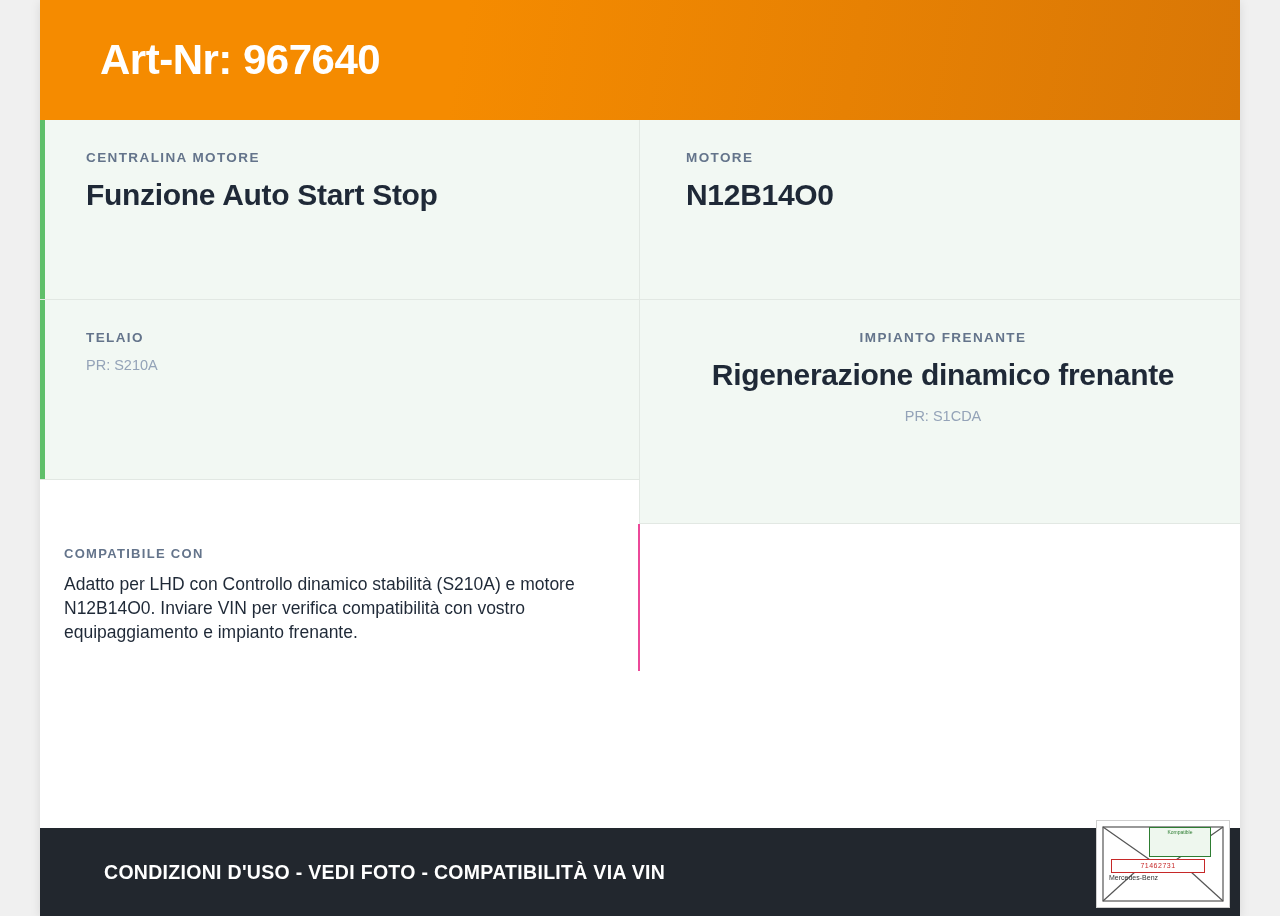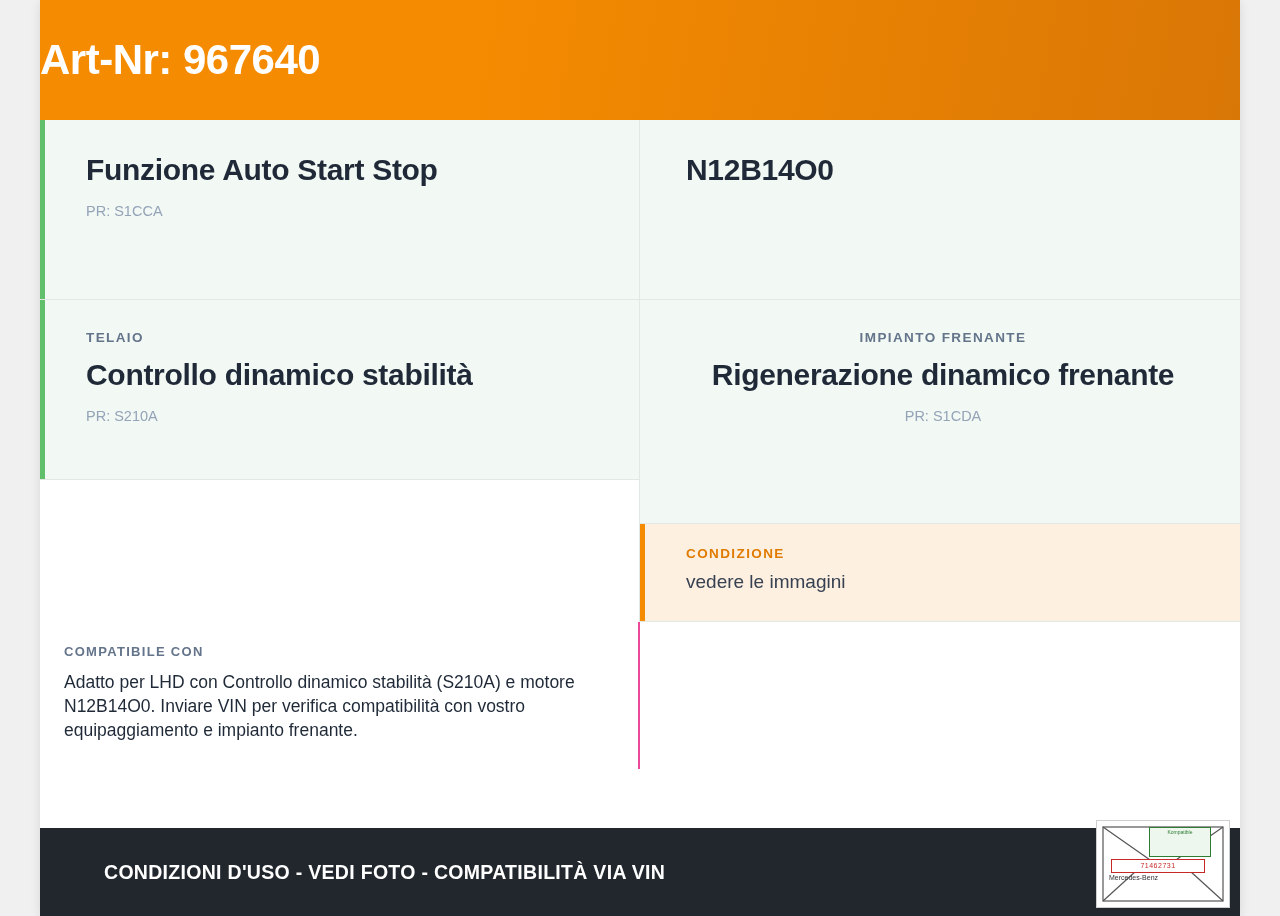--- a/index.html
+++ b/index.html
@@ -24,20 +24,21 @@
     background: #ffffff;
     box-shadow: 0 2px 10px rgba(0,0,0,0.10);
     overflow: hidden;
   }
   
   .header {
     height: 120px;
     background: linear-gradient(100deg, #f58b00 0%, #f58b00 35%, #d97706 100%);
     display: flex;
     align-items: center;
+    padding-left: 60px;
     box-sizing: border-box;
   }
   .header-title {
     color: #ffffff;
     font-size: 42px;
     font-weight: bold;
     letter-spacing: -0.5px;
   }
   
   .grid {
@@ -221,48 +222,44 @@
     <div class="header">
       <div class="header-title">Art-Nr: 967640</div>
     </div>
 
     <div class="grid">
 
       <div class="col col-left">
 
 
         <div class="spec accent h-left-2">
+          <div class="spec-label">CENTRALINA MOTORE</div>
           <div class="spec-value">Funzione Auto Start Stop</div>
-          <div class="spec-pr">PR: S1CCA</div>
         </div>
 
         <div class="spec accent h-left-3">
           <div class="spec-label">TELAIO</div>
-          <div class="spec-value">Controllo dinamico stabilità</div>
           <div class="spec-pr">PR: S210A</div>
         </div>
 
       </div>
 
       <div class="col">
 
         <div class="spec h-right-1">
+          <div class="spec-label">MOTORE</div>
           <div class="spec-value">N12B14O0</div>
         </div>
 
         <div class="spec h-right-2">
           <div class="spec-label">IMPIANTO FRENANTE</div>
           <div class="spec-value">Rigenerazione dinamico frenante</div>
           <div class="spec-pr">PR: S1CDA</div>
         </div>
 
-        <div class="spec cond">
-          <div class="cond-label">CONDIZIONE</div>
-          <div class="cond-value">vedere le immagini</div>
-        </div>
 
       </div>
     </div>
 
     <div class="body-row">
       <div class="compat">
         <div class="compat-label">COMPATIBILE CON</div>
         <div class="compat-text">Adatto per LHD con Controllo dinamico stabilità (S210A) e motore N12B14O0. Inviare VIN per verifica compatibilità con vostro equipaggiamento e impianto frenante.</div>
       </div>
       <div class="body-right-fill"></div>

